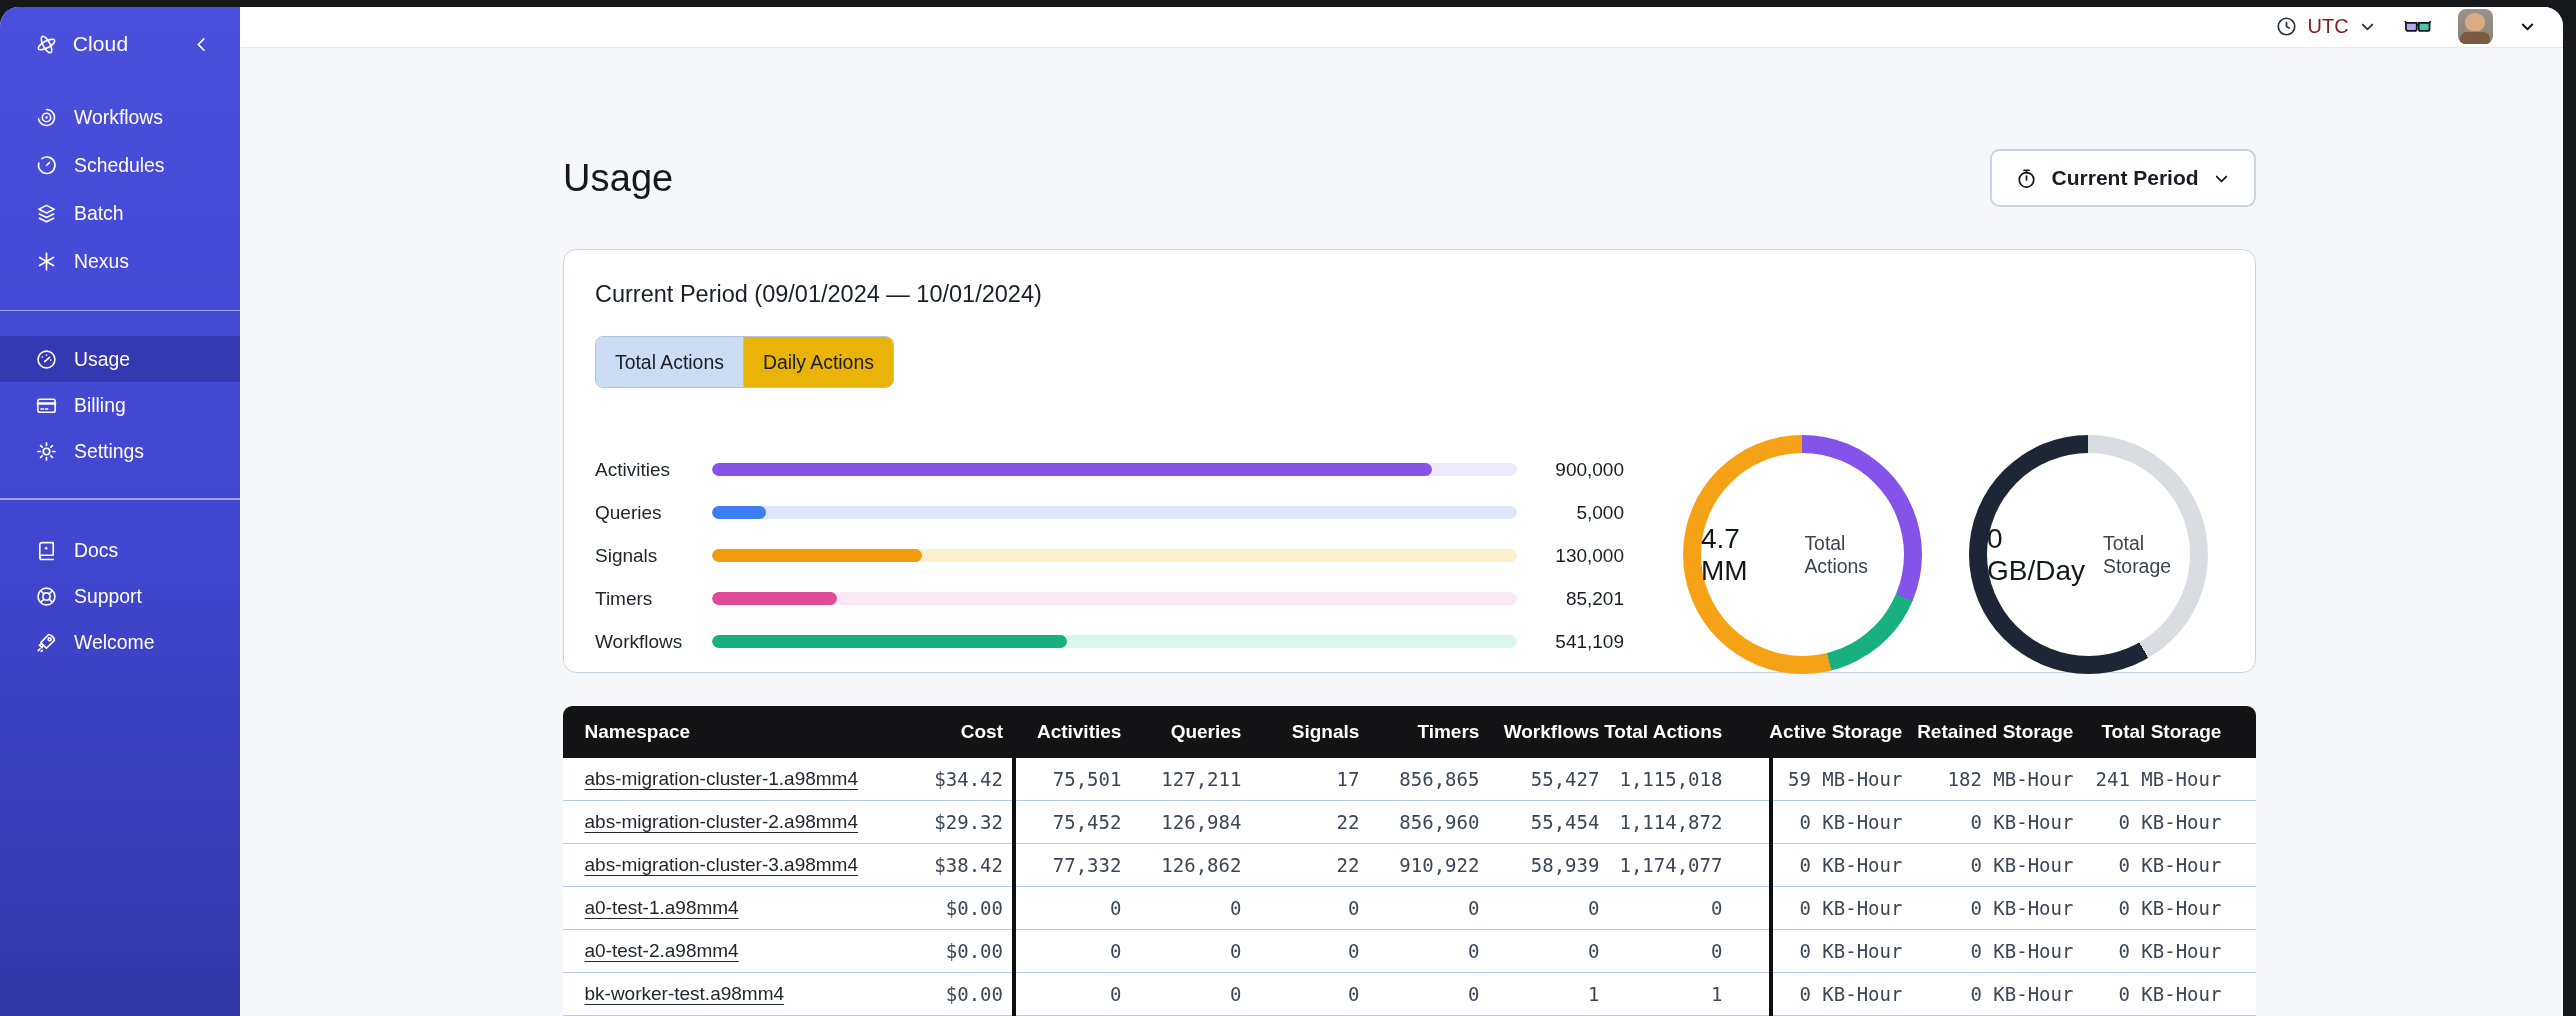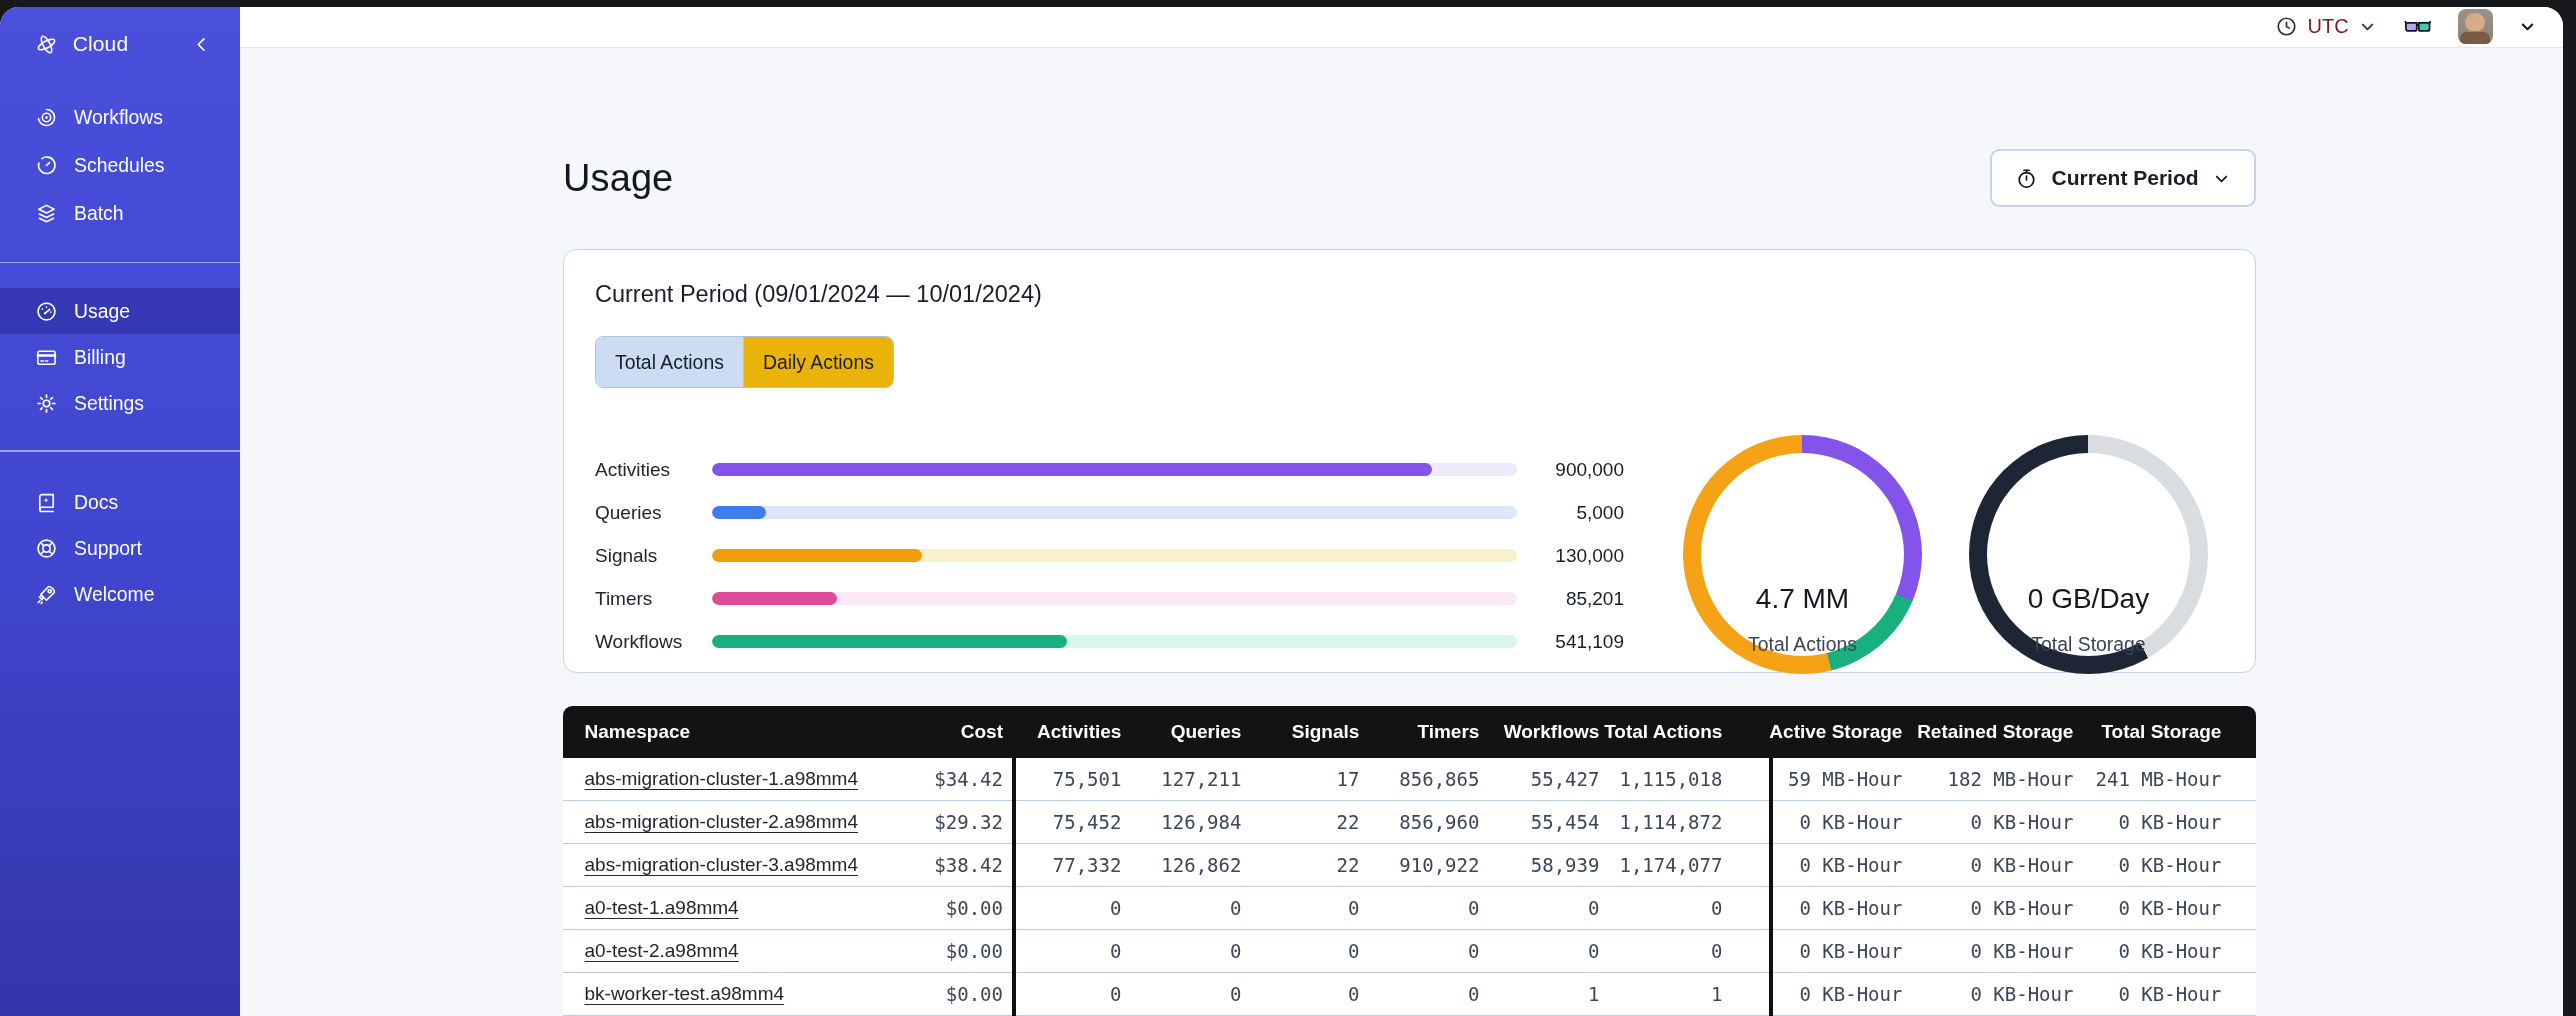--- a/index.html
+++ b/index.html
@@ -49,21 +49,21 @@
   .chart-row { margin-top:47px; display:flex; align-items:center; }
   .bars { display:flex; flex-direction:column; gap:23px; width:1029px; }
   .bar-line { display:grid; grid-template-columns:117px 805px 107px; align-items:center; height:20px; }
   .bar-label { font-size:19px; color:#21262F; }
   .track { position:relative; height:13.4px; border-radius:6.7px; overflow:hidden; }
   .fill { position:absolute; left:0; top:0; height:100%; border-radius:6.7px; }
   .bar-value { font-size:19px; color:#191D25; text-align:right; font-variant-numeric:tabular-nums; }
 
   .donuts { margin-left:auto; margin-right:16px; display:flex; gap:47px; }
   .donut { width:239px; height:239px; border-radius:50%; position:relative; }
-  .donut .hole { position:absolute; inset:18px; border-radius:50%; background:#FFFFFF; display:flex; flex-direction:column; align-items:center; justify-content:flex-end; gap:18px; }
+  .donut .hole { position:absolute; inset:18px; border-radius:50%; background:#FFFFFF; display:flex; flex-direction:row; align-items:center; justify-content:space-between; gap:18px; }
   .donut-value { font-size:28px; font-weight:500; color:#14171D; }
   .donut-label { font-size:19.4px; color:#3C4452; }
 
   
   .usage-table { width:1693px; margin-top:33px; }
   .t-grid { display:grid; grid-template-columns:261px 179px 13.4px 105px 120px 118px 120px 120px 123px 36px 144px 171px 148px; align-items:center; }
   .t-head { background:#131316; color:#FFFFFF; height:52px; border-radius:9.4px 9.4px 0 0; padding-right:20px; }
   .th { font-size:19px; font-weight:700; text-align:right; white-space:nowrap; }
   .th.left { text-align:left; padding-left:21.5px; }
   .t-body { position:relative; background:#FFFFFF; }
@@ -120,20 +120,28 @@
       <div class="nav-item">
         <span class="icon">
           <svg viewBox="0 0 24 24" fill="none" stroke="#fff" stroke-width="1.7" stroke-linejoin="round">
                 <path d="M12 3.5 20 7.5 12 11.5 4 7.5Z"></path>
                 <path d="M4 12.2 12 16.2 20 12.2"></path>
                 <path d="M4 16.6 12 20.6 20 16.6"></path>
               </svg>
         </span>
         <span>Batch</span>
       </div>
+      <div class="nav-item">
+        <span class="icon">
+          <svg viewBox="0 0 24 24" fill="none" stroke="#fff" stroke-width="1.8" stroke-linecap="round">
+                <path d="M12 3.5v17M4.8 7.8l14.4 8.4M19.2 7.8 4.8 16.2"></path>
+              </svg>
+        </span>
+        <span>Nexus</span>
+      </div>
     </nav>
 
     <div class="side-divider"></div>
 
     <nav class="nav-group pad-t20">
       <div class="nav-item small active">
         <span class="icon">
           <svg viewBox="0 0 24 24" fill="none" stroke="#fff" stroke-width="1.7" stroke-linecap="round">
                 <circle cx="12" cy="12" r="8.8"></circle>
                 <path d="M10.8 13.6 15.2 9.8"></path>

